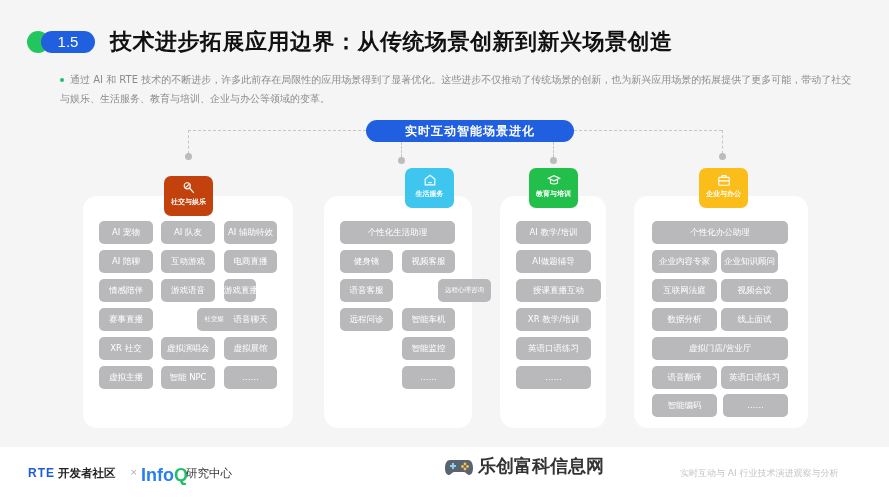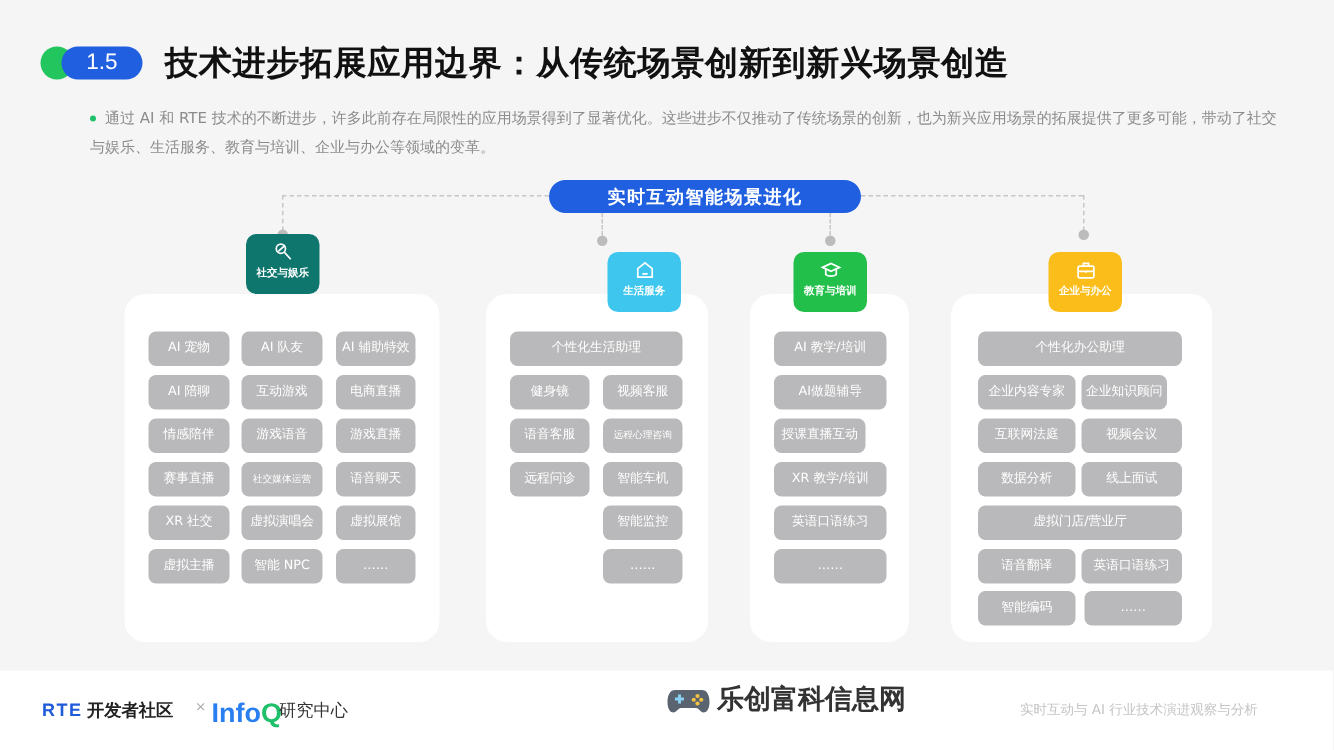--- a/index.html
+++ b/index.html
@@ -31,21 +31,21 @@
   .conn-dot { width: 7px; height: 7px; border-radius: 50%; background: #bcbcbc; }
 
   
   .card { background: #fff; border-radius: 14px; }
   .cat { width: 49px; height: 40px; border-radius: 7px; color: #fff; text-align: center; }
   .cat-icon { display: block; margin: 5px auto 0; width: 14px; height: 14px; }
   .cat-label { display: block; font-size: 7px; font-weight: bold; margin-top: 2px; white-space: nowrap; }
 
   .chip { position: absolute; height: 23px; border-radius: 5px; background: #b9b9bb; color: #fff;
     font-size: 8.5px; line-height: 23px; text-align: center; white-space: nowrap; overflow: hidden; }
-  .chip.small { font-size: 6.5px; }
+  .chip.small { font-size: 6.5px; margin-left: 36px; }
 
   
   .footer { left: 0; top: 447px; width: 889px; height: 53px; background: #fff; }
   .logo-rte { left: 28px; top: 466px; font-size: 12px; font-weight: bold; color: #1f5bd8; font-family: "Liberation Sans", sans-serif; letter-spacing: 1px; }
   .logo-dev { left: 58px; top: 466px; font-size: 11.5px; font-weight: bold; color: #222; }
   .logo-x { left: 130px; top: 467px; font-size: 9px; color: #aaa; }
   .logo-infoq { left: 141px; top: 465px; font-size: 18px; font-weight: bold; color: #2a7ff0; font-family: "Liberation Sans", sans-serif; }
   .logo-q { color: #1ec06a; }
   .logo-research { left: 186px; top: 466px; font-size: 11.5px; color: #333; }
   .watermark { left: 444px; top: 452px; height: 28px; display: flex; align-items: center; gap: 4px; }
@@ -75,21 +75,21 @@
 <div class="abs conn-dot" style="left:550px; top:157px;"></div>
 <div class="abs conn-dot" style="left:719px; top:153px;"></div>
 
 <div class="abs root" style="background:#1f5fe0">实时互动智能场景进化</div>
 
 <div class="abs card" style="left:83px; top:196px; width:210px; height:232px;"></div>
 <div class="abs card" style="left:324px; top:196px; width:148px; height:232px;"></div>
 <div class="abs card" style="left:500px; top:196px; width:106px; height:232px;"></div>
 <div class="abs card" style="left:634px; top:196px; width:174px; height:232px;"></div>
 
-<div class="abs cat" style="left:164px; top:156px; background:#0f766e;">
+<div class="abs cat" style="left:164px; top:176px; background:#c2410c;">
   <svg class="cat-icon" viewBox="0 0 16 16" fill="none" stroke="#fff" stroke-width="1.3">
       <circle cx="6" cy="5.5" r="3.5"></circle>
       <path d="M8.5 8l5 5.5M4 7.5l4.5-4"></path>
     </svg>
   <span class="cat-label">社交与娱乐</span>
 </div>
 <div class="abs cat" style="left:373px; top:168px; background:#3ec6ee;margin-left:32px;">
   <svg class="cat-icon" viewBox="0 0 16 16" fill="none" stroke="#fff" stroke-width="1.3">
       <path d="M2.5 7L8 2.5 13.5 7v6.5h-11z"></path>
       <path d="M6 11h4"></path>
@@ -113,21 +113,21 @@
 
 <div>
   <div class="chip" style="left:99px; top:221px; width:54px;">AI 宠物</div>
   <div class="chip" style="left:161px; top:221px; width:54px;">AI 队友</div>
   <div class="chip" style="left:224px; top:221px; width:53px;">AI 辅助特效</div>
   <div class="chip" style="left:99px; top:250px; width:54px;">AI 陪聊</div>
   <div class="chip" style="left:161px; top:250px; width:54px;">互动游戏</div>
   <div class="chip" style="left:224px; top:250px; width:53px;">电商直播</div>
   <div class="chip" style="left:99px; top:279px; width:54px;">情感陪伴</div>
   <div class="chip" style="left:161px; top:279px; width:54px;">游戏语音</div>
-  <div class="chip" style="left:224px; top:279px; width:53px;">游戏直播</div>
+  <div class="chip" style="left:224px; top:279px; width:32px;">游戏直播</div>
   <div class="chip" style="left:99px; top:308px; width:54px;">赛事直播</div>
   <div class="chip small" style="left:161px; top:308px; width:54px;">社交媒体运营</div>
   <div class="chip" style="left:224px; top:308px; width:53px;">语音聊天</div>
   <div class="chip" style="left:99px; top:337px; width:54px;">XR 社交</div>
   <div class="chip" style="left:161px; top:337px; width:54px;">虚拟演唱会</div>
   <div class="chip" style="left:224px; top:337px; width:53px;">虚拟展馆</div>
   <div class="chip" style="left:99px; top:366px; width:54px;">虚拟主播</div>
   <div class="chip" style="left:161px; top:366px; width:54px;">智能 NPC</div>
   <div class="chip" style="left:224px; top:366px; width:53px;">……</div>
 </div>
@@ -140,21 +140,21 @@
   <div class="chip small" style="left:402px; top:279px; width:53px;">远程心理咨询</div>
   <div class="chip" style="left:340px; top:308px; width:53px;">远程问诊</div>
   <div class="chip" style="left:402px; top:308px; width:53px;">智能车机</div>
   <div class="chip" style="left:402px; top:337px; width:53px;">智能监控</div>
   <div class="chip" style="left:402px; top:366px; width:53px;">……</div>
 </div>
 
 <div>
   <div class="chip" style="left:516px; top:221px; width:75px;">AI 教学/培训</div>
   <div class="chip" style="left:516px; top:250px; width:75px;">AI做题辅导</div>
-  <div class="chip" style="left:516px; top:279px; width:61px;">授课直播互动</div>
+  <div class="chip" style="left:516px; top:279px; width:85px;">授课直播互动</div>
   <div class="chip" style="left:516px; top:308px; width:75px;">XR 教学/培训</div>
   <div class="chip" style="left:516px; top:337px; width:75px;">英语口语练习</div>
   <div class="chip" style="left:516px; top:366px; width:75px;">……</div>
 </div>
 
 <div>
   <div class="chip" style="left:652px; top:221px; width:136px;text-align:center;">个性化办公助理</div>
   <div class="chip" style="left:652px; top:250px; width:65px;">企业内容专家</div>
   <div class="chip" style="left:721px; top:250px; width:57px;">企业知识顾问</div>
   <div class="chip" style="left:652px; top:279px; width:65px;">互联网法庭</div>

